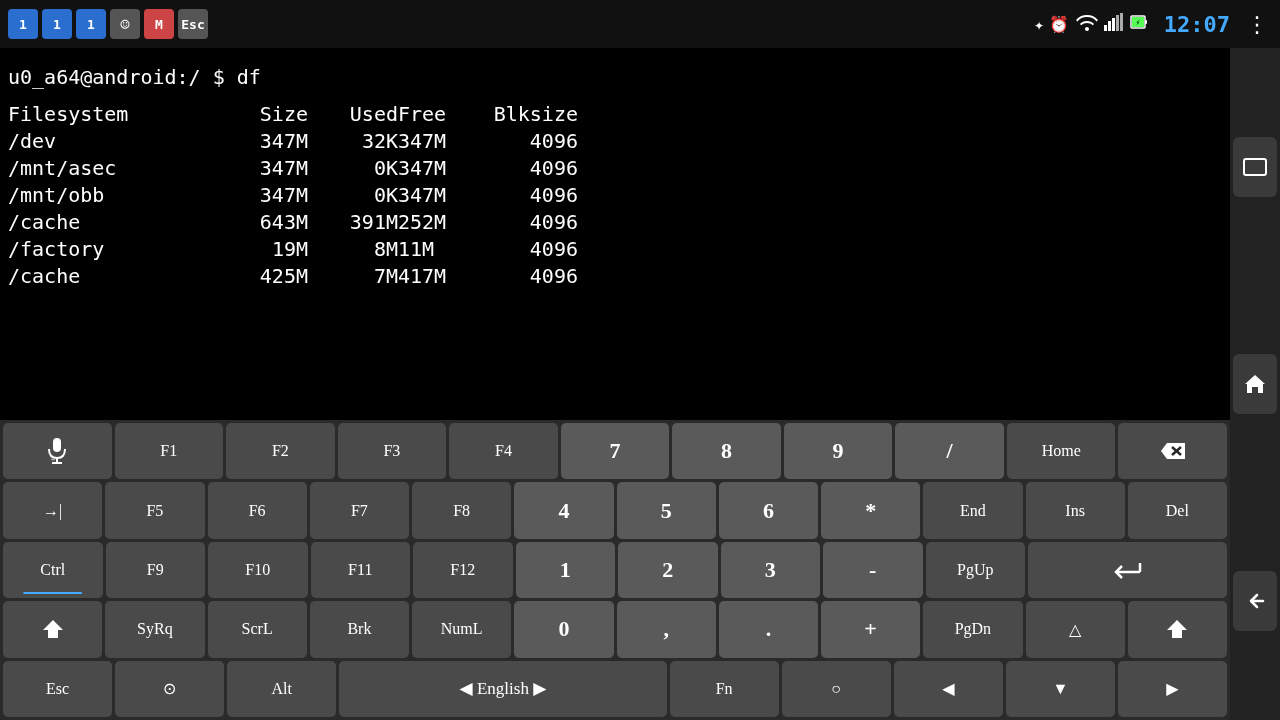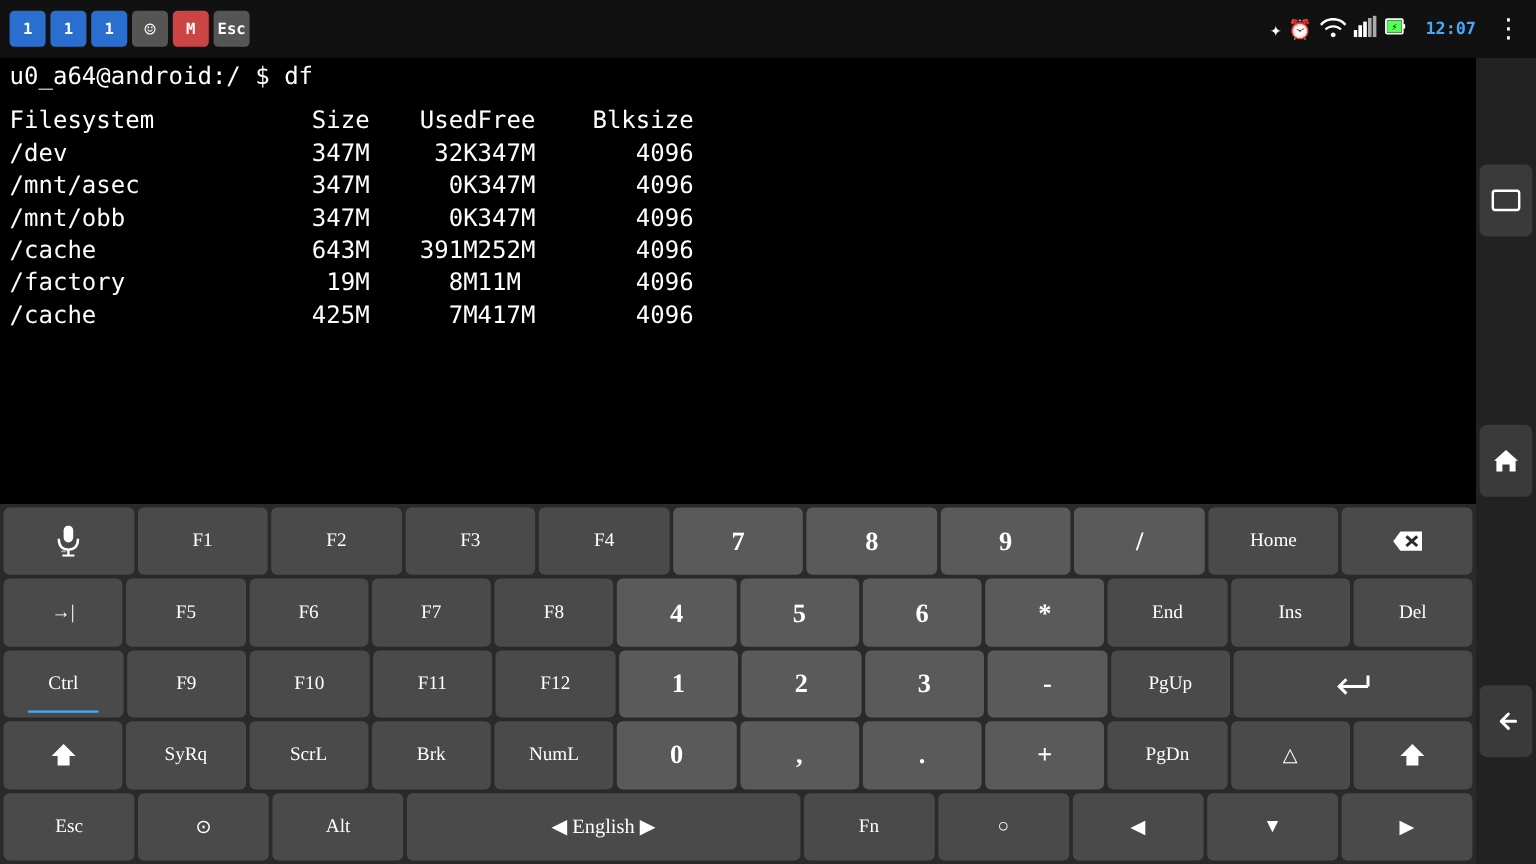--- a/index.html
+++ b/index.html
@@ -28,21 +28,21 @@
       display: flex;
       align-items: center;
       gap: 6px;
     }
     .status-icon {
       color: #fff;
       font-size: 16px;
     }
     .status-time {
       color: #4af;
-      font-size: 14px;
+      font-size: 22px;
       font-weight: bold;
       margin-left: 10px;
     }
     .status-menu-dot {
       color: #fff;
       font-size: 22px;
       margin-left: 10px;
     }
 
     
@@ -73,21 +73,21 @@
     .notif-icon.esc { background: #555; }
 
     
     #terminal {
       position: absolute;
       top: 48px;
       left: 0;
       right: 50px;
       bottom: 300px;
       background: #000;
-      padding: 2px 8px;
+      padding: 16px 8px;
       color: #fff;
       font-size: 20px;
       line-height: 1.35;
     }
     .term-prompt { color: #fff; }
     .term-table {
       margin-top: 10px;
     }
     .term-row {
       display: flex;

